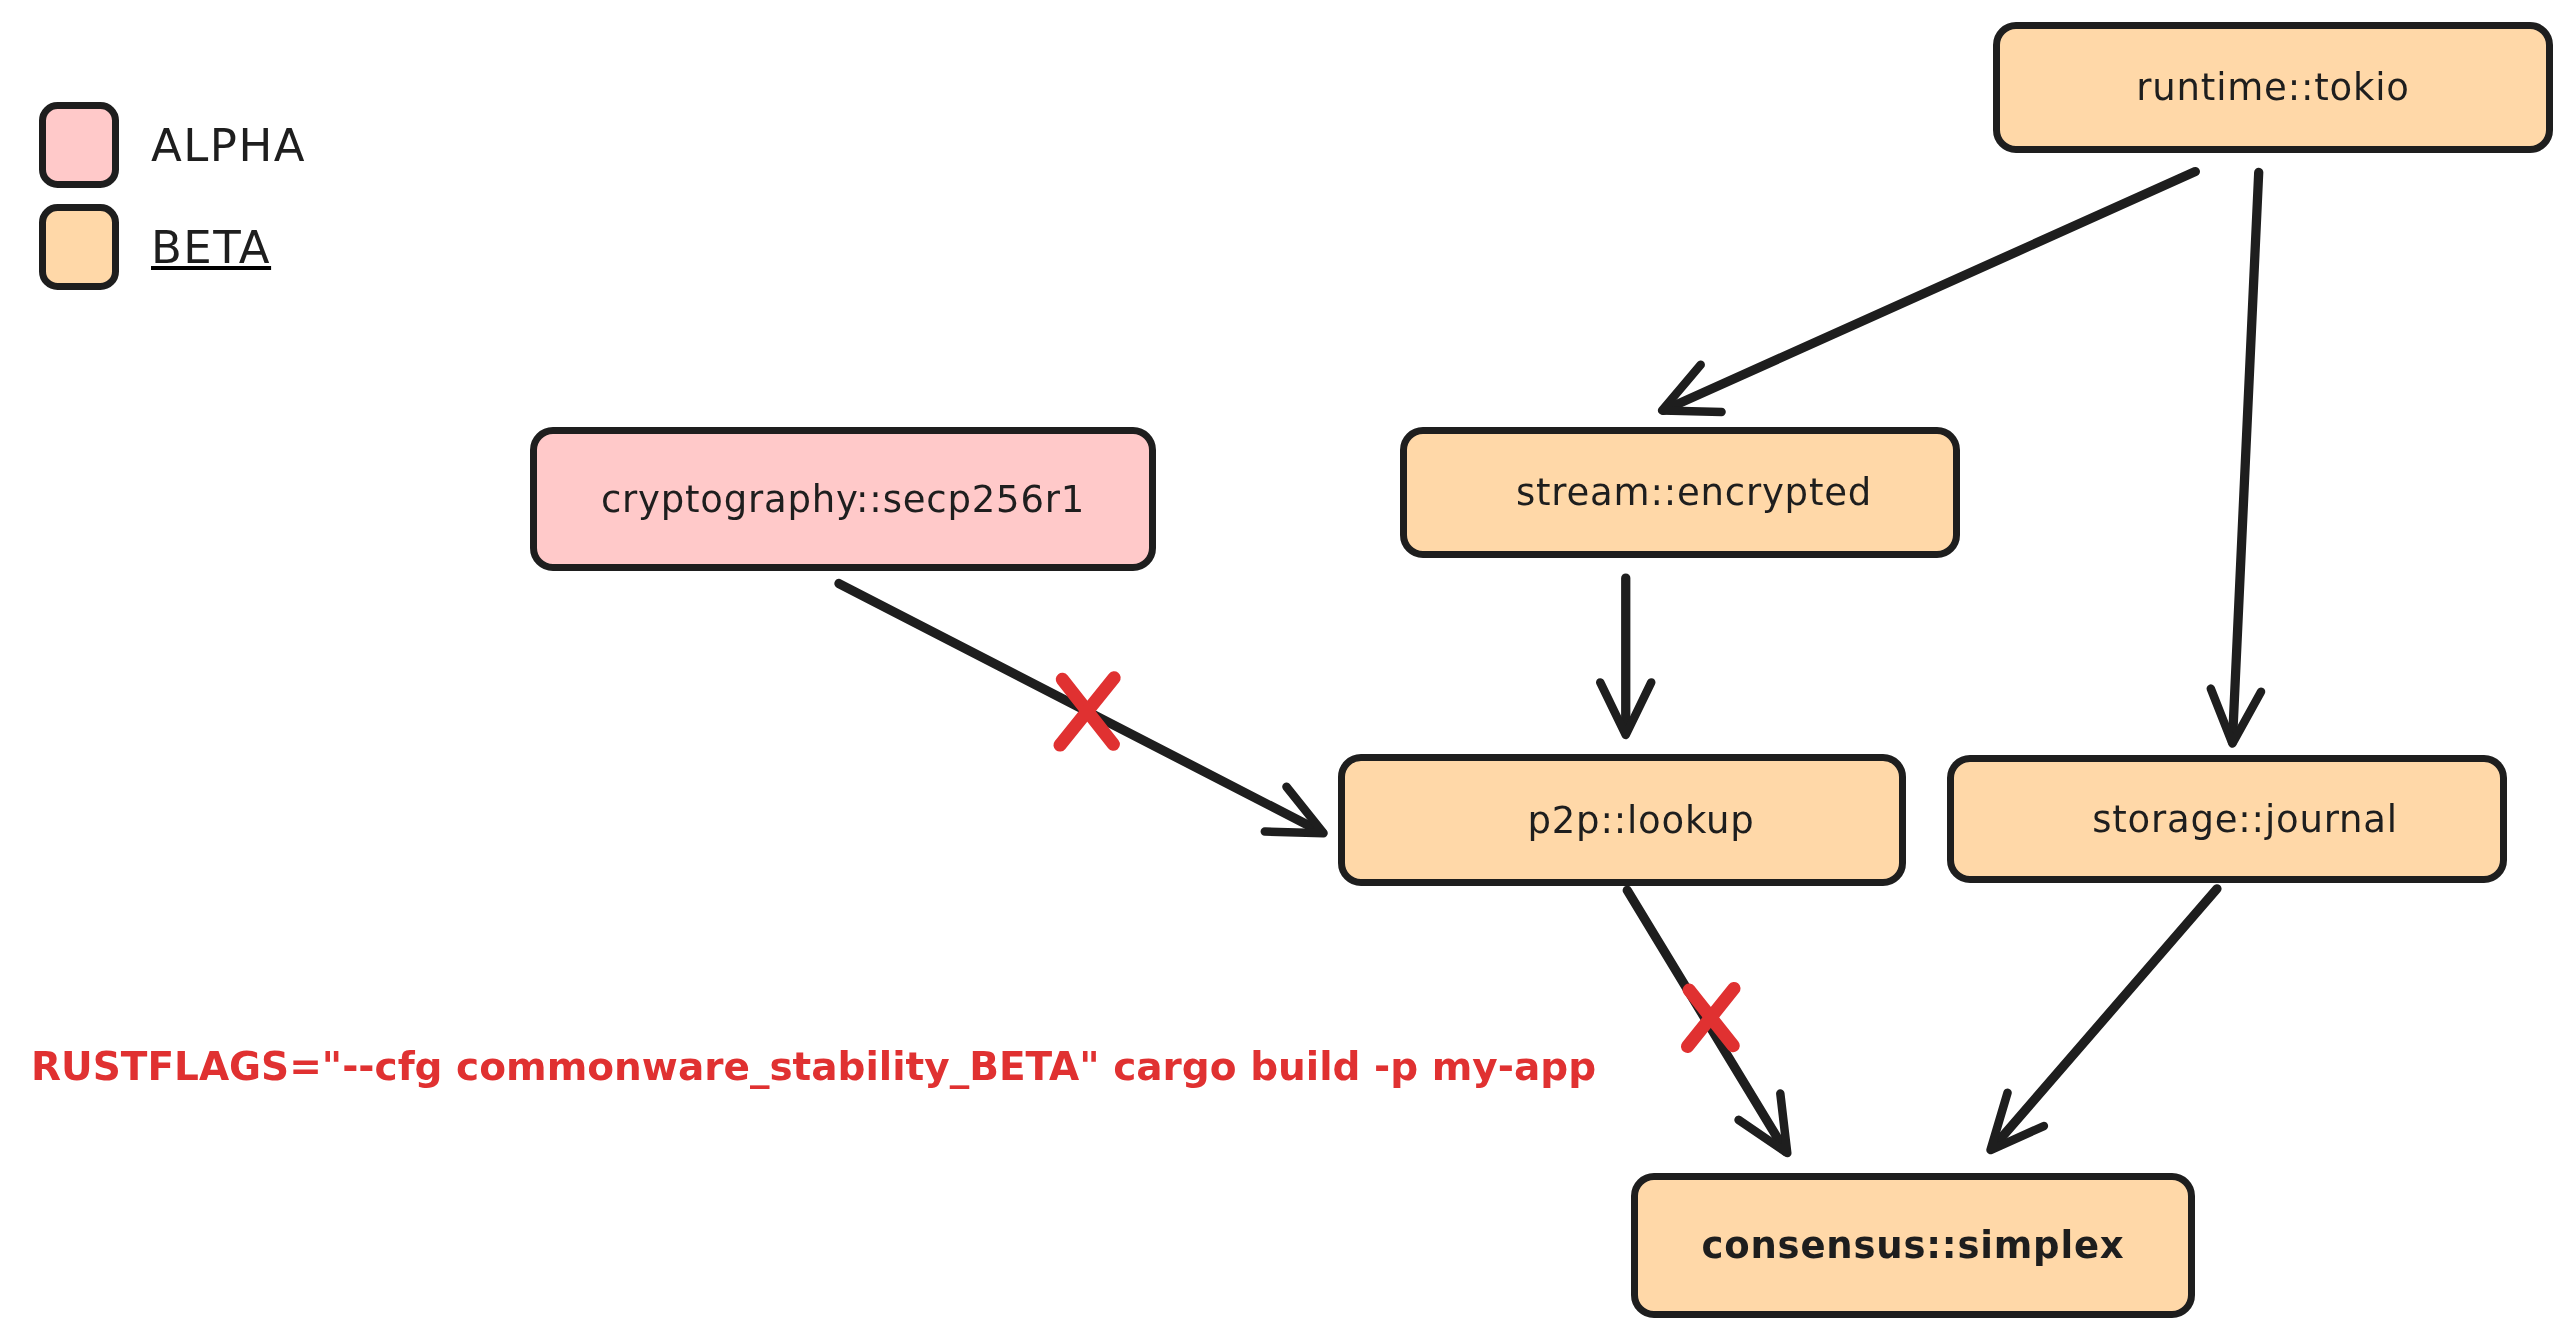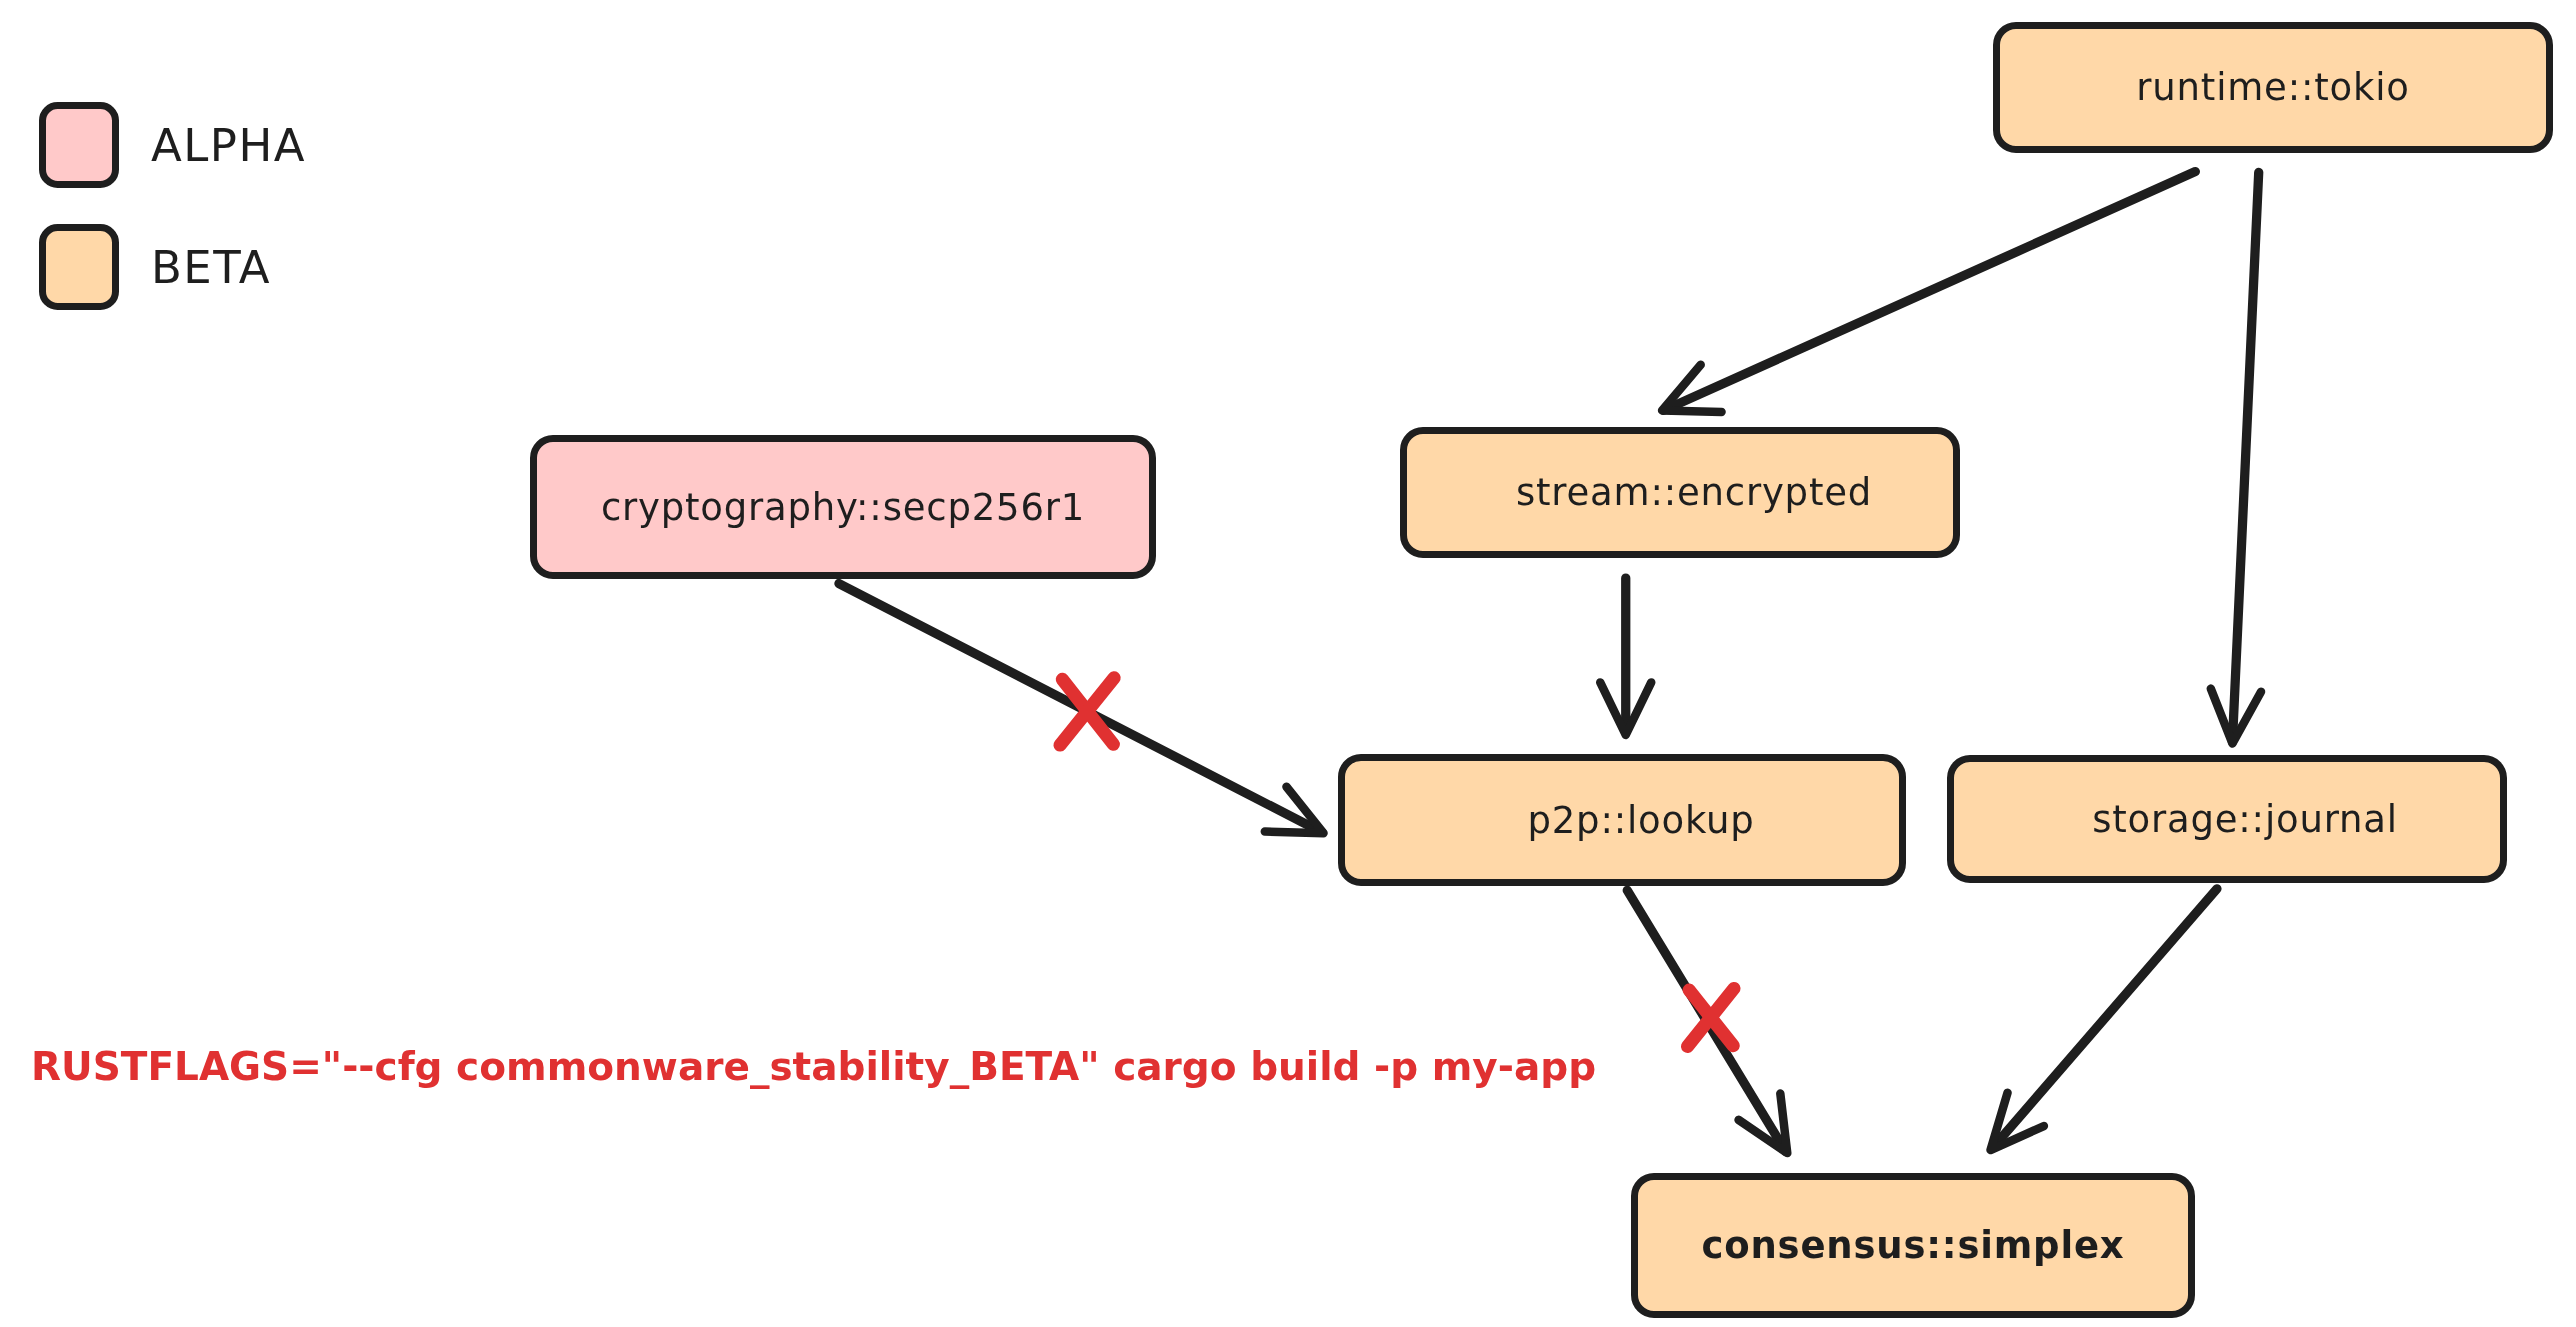--- a/index.html
+++ b/index.html
@@ -28,21 +28,21 @@
     position:absolute;
     border:7px solid var(--stroke);
     border-radius:23px;
     display:flex;align-items:center;justify-content:center;
     box-sizing:border-box;
     color:var(--stroke);
     font-size:37px;
     letter-spacing:0.8px;
     white-space:nowrap;
   }
-  .node.alpha{background:var(--alpha_fill);margin-top:8px;}
+  .node.alpha{background:var(--alpha_fill);}
   .node.beta{background:var(--beta_fill);}
 
   .legend-row{
     position:absolute;
     display:flex;align-items:center;gap:32px;
   }
   .swatch{
     width:80px;height:86px;
     border:7px solid var(--stroke);
     border-radius:18.6px;
@@ -112,21 +112,21 @@
     <g class="cross">
       <path d="M2185 1281 L2242 1353"></path>
       <path d="M2243 1279 L2183 1354"></path>
     </g>
   </svg>
 
   <div class="legend-row" style="left:39px;top:102px;">
     <div class="swatch alpha"></div>
     <span class="legend-label">ALPHA</span>
   </div>
-  <div class="legend-row" style="left:39px;top:224px;">
+  <div class="legend-row" style="left:39px;top:204px;text-decoration:underline;">
     <div class="swatch beta"></div>
     <span class="legend-label">BETA</span>
   </div>
 
   <div class="node beta" style="left:1993px;top:21.6px;width:560px;height:131px;">
     <span>runtime::tokio</span>
   </div>
 
   <div class="node alpha" style="left:530px;top:427px;width:626px;height:144px;">
     <span>cryptography::secp256r1</span>

